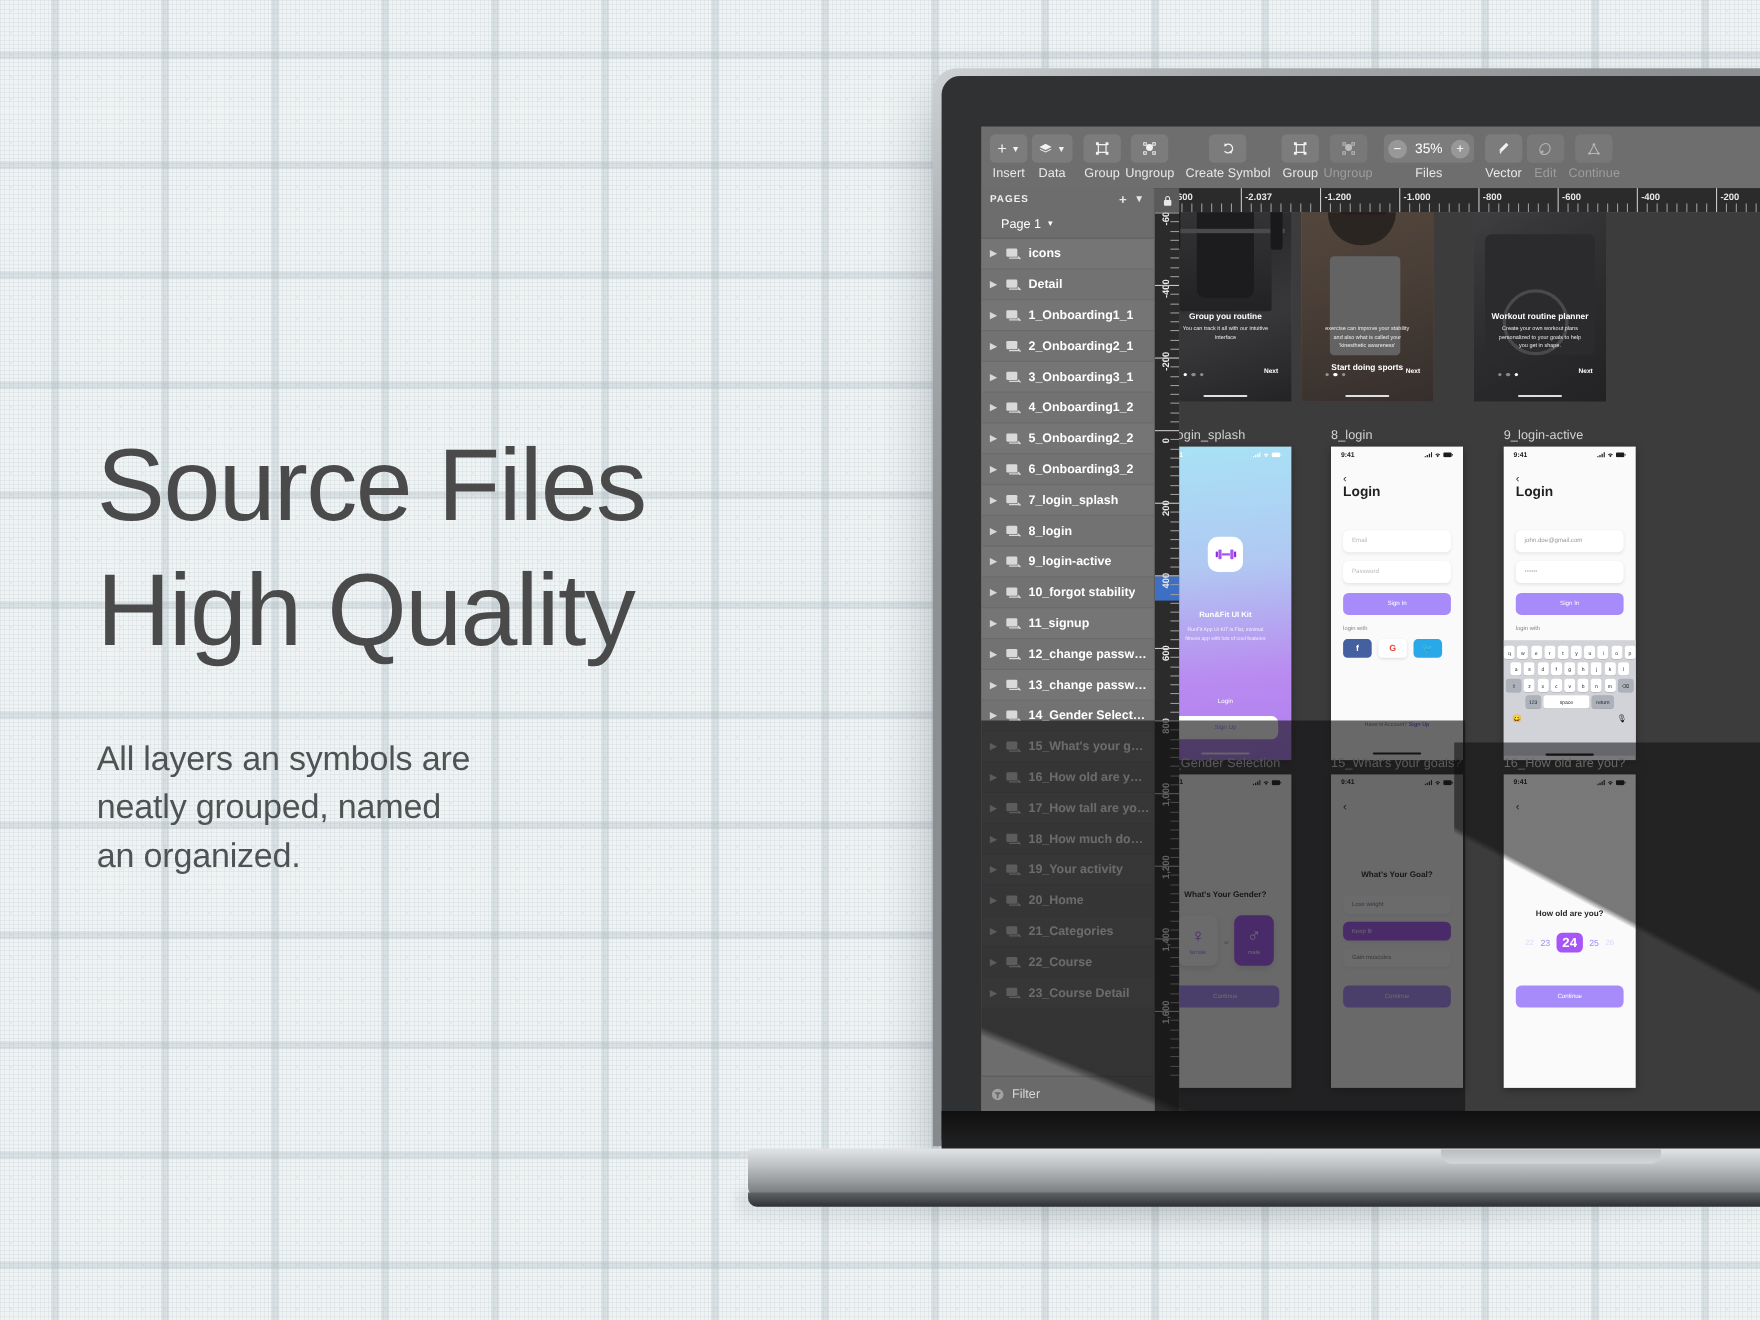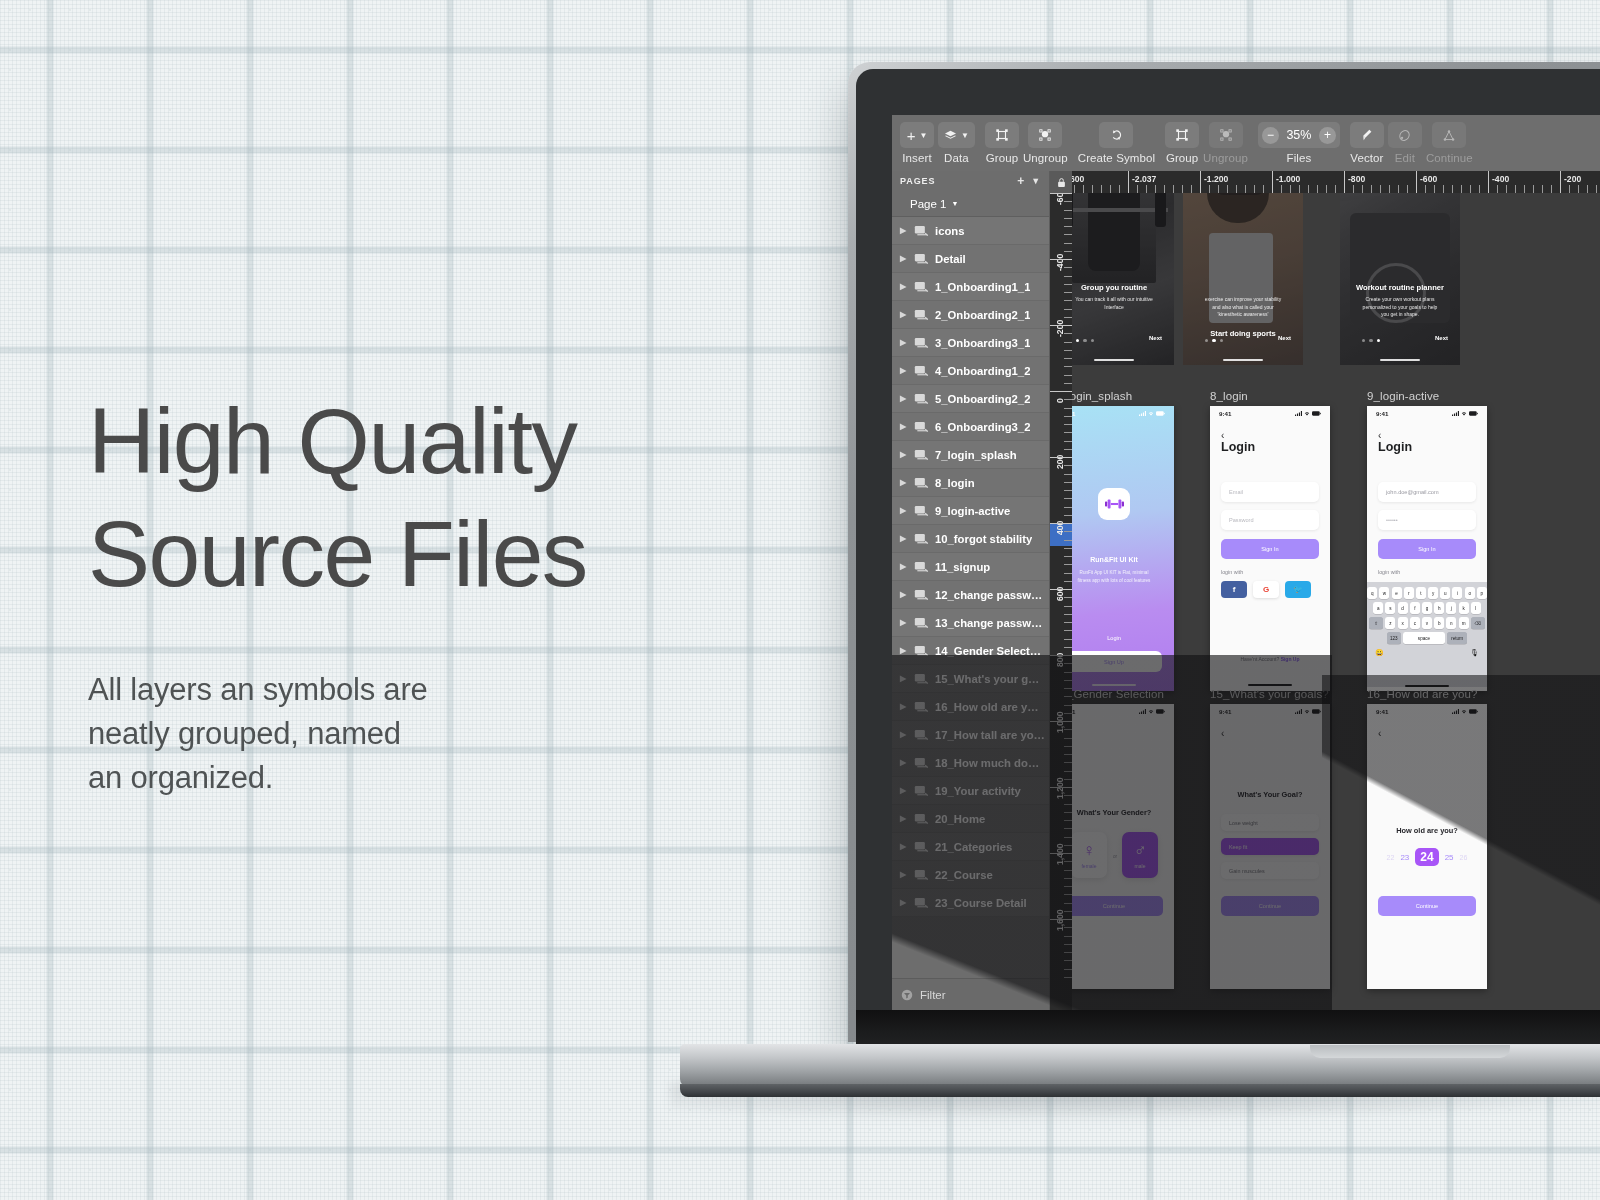--- a/index.html
+++ b/index.html
@@ -288,22 +288,22 @@
     border-radius:5px; padding:3px 5px; line-height:1;
   }
 </style>
 </head>
 <body>
 
 <div id="bg-grid"></div>
 
 <div id="copy">
   <h1 id="headline">
+    <span>Source Files</span>
     <span>High Quality</span>
-    <span>Source Files</span>
   </h1>
   <p id="subcopy">
     <span>All layers an symbols are</span>
     <span>neatly grouped, named</span>
     <span>an organized.</span>
   </p>
 </div>
 
 <div id="laptop">
 

